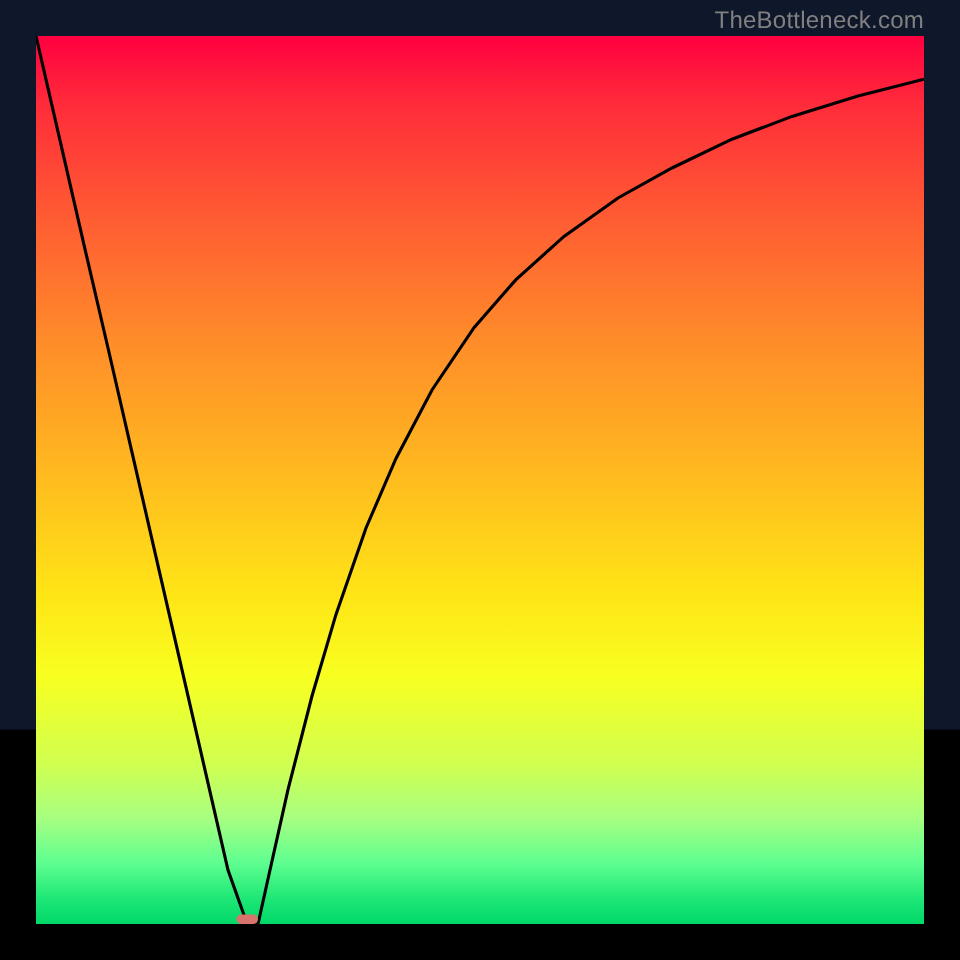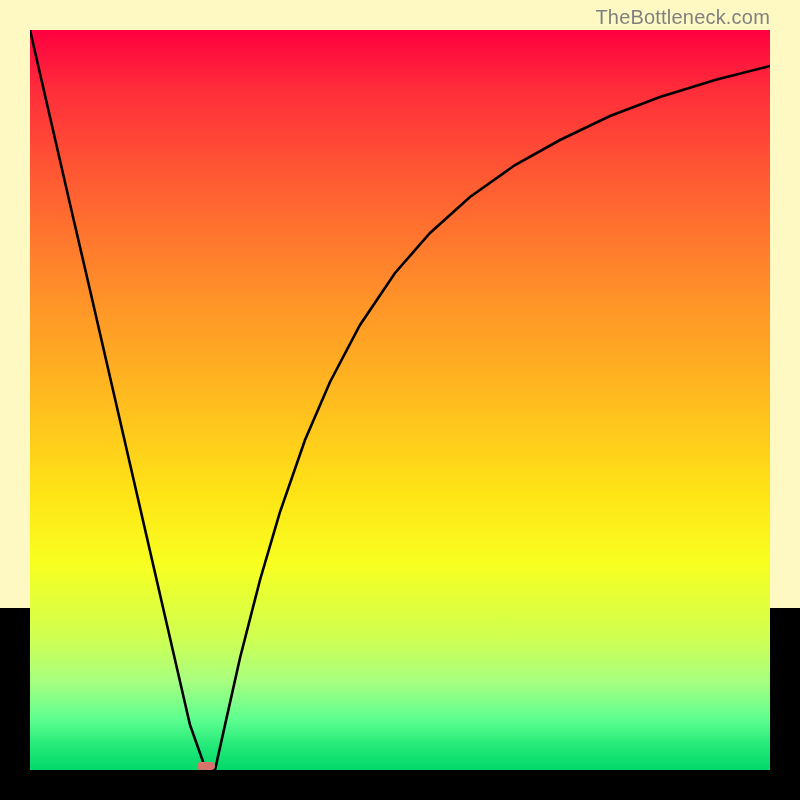--- a/index.html
+++ b/index.html
@@ -8,21 +8,21 @@
     width: 800px;
     height: 800px;
     background: #000;
     font-family: Arial, Helvetica, sans-serif;
     overflow: hidden;
   }
   .frame {
     position: relative;
     width: 800px;
     height: 608px;
-    background: #fef9c3;
+    background: #0f172a;
   }
   .plot {
     position: absolute;
     left: 30px;
     top: 30px;
     width: 740px;
     height: 740px;
     overflow: hidden;
   }
   .gradient {

